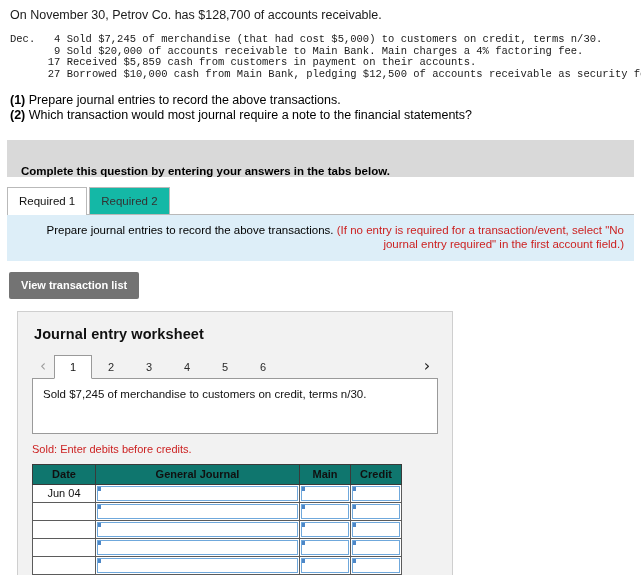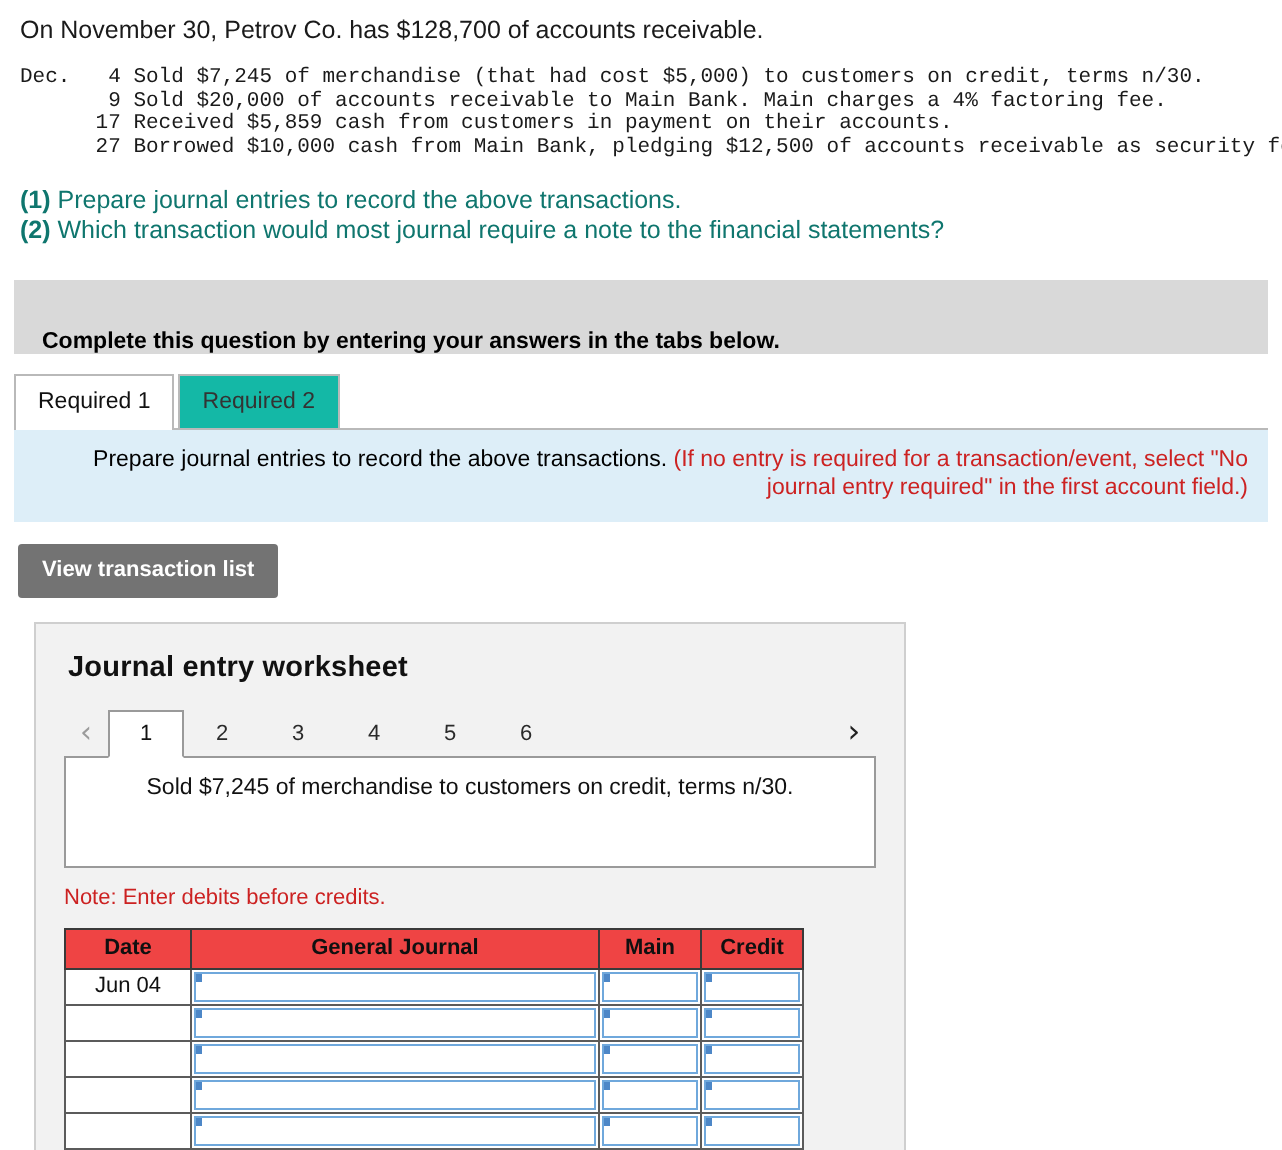--- a/index.html
+++ b/index.html
@@ -32,21 +32,21 @@
     font-size: 10.5px;
     line-height: 11.7px;
     white-space: pre;
     color: #1a1a1a;
     letter-spacing: 0px;
   }
   .req-list {
     margin-top: 12px;
     font-size: 12.5px;
     line-height: 15px;
-    color: #0f766e;
+    color: #000000;
   }
   .req-list .num {
     font-weight: bold;
   }
 
   
   .gray-bar {
     margin: 17px 7px 0 7px;
     background: #d9d9d9;
     height: 37px;
@@ -188,39 +188,38 @@
   .desc-box {
     border: 1px solid #9a9a9a;
     background: #ffffff;
     height: 56px;
     box-sizing: border-box;
     padding: 9px 10px;
     font-size: 11.5px;
     color: #111;
     position: relative;
     z-index: 1;
-    text-align: center;
   }
 
   .note {
     color: #cc2222;
     font-size: 11px;
     margin-top: 9px;
   }
 
   
   .jtable {
     margin-top: 9px;
     border-collapse: collapse;
     border: 1px solid #5b5b5b;
     table-layout: fixed;
     background: #ffffff;
   }
   .jtable th {
-    background: #ef4444;
+    background: #0f766e;
     border: 1px solid #3a3a3a;
     font-size: 11px;
     font-weight: bold;
     color: #101010;
     height: 17px;
     padding: 1px 0;
     text-align: center;
   }
   .jtable td {
     border: 1px solid #5b5b5b;
@@ -310,21 +309,21 @@
     <div class="pager-num">4</div>
     <div class="pager-num">5</div>
     <div class="pager-num">6</div>
     <div class="pager-arrow next">›</div>
   </div>
 
   <div class="desc-box">
     <span>Sold $7,245 of merchandise to customers on credit, terms n/30.</span>
   </div>
 
-  <div class="note">Note: Enter debits before credits.</div>
+  <div class="note">Sold: Enter debits before credits.</div>
 
   <table class="jtable">
     <thead>
       <tr>
         <th class="col-date">Date</th>
         <th class="col-journal">General Journal</th>
         <th class="col-debit">Main</th>
         <th class="col-credit">Credit</th>
       </tr>
     </thead>

